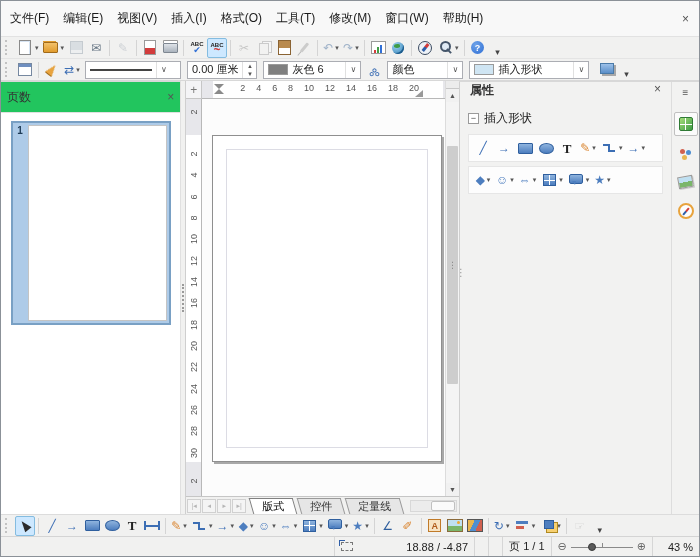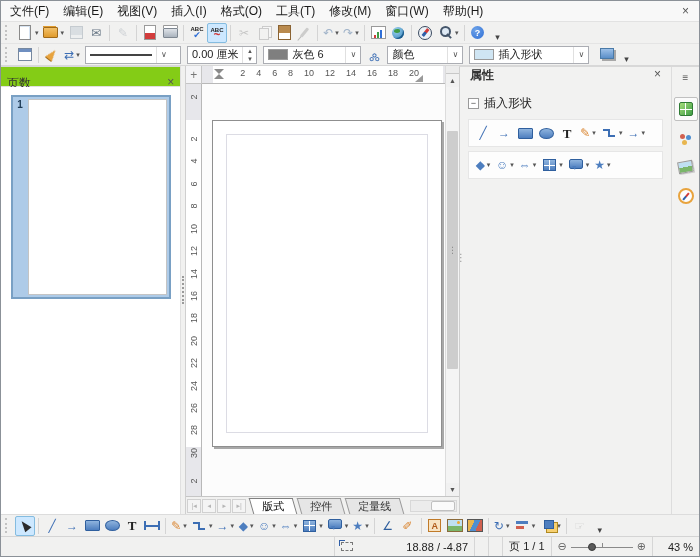--- a/index.html
+++ b/index.html
@@ -10,21 +10,21 @@
   
   .titlebar { height:22px; background:#9e5f70; display:flex; align-items:center; color:#fff; flex:0 0 auto; }
   .appicon { width:13px; height:13px; margin:0 6px 0 7px; background:#fdfdfd; border:1px solid #caa; position:relative; }
   .appicon::after { content:""; position:absolute; left:2px; top:2px; width:7px; height:7px;
      background:linear-gradient(135deg,#e8b64f 0 40%,#4f8fd0 40% 75%,#d0604f 75%); }
   .title-text { font-size:12px; letter-spacing:.2px; }
   .win-controls { margin-left:auto; display:flex; height:100%; }
   .win-btn { width:30px; height:100%; display:flex; align-items:center; justify-content:center; font-size:11px; color:#fff; }
 
   
-  .menubar { height:21px; background:#f8f8f8; border-bottom:1px solid #e2e2e2; display:flex; align-items:center; padding:0 2px; flex:0 0 auto; }
+  .menubar { height:36px; background:#f8f8f8; border-bottom:1px solid #e2e2e2; display:flex; align-items:center; padding:0 2px; flex:0 0 auto; }
   .menubar .menu-item { padding:2px 7px; font-size:12px; color:#1a1a1a; cursor:default; }
   .doc-close { margin-left:auto; margin-right:8px; color:#555; font-size:12px; }
 
   
   .toolbar { height:22px; background:#f1f1f0; display:flex; align-items:center; padding:0 2px; flex:0 0 auto; }
   .toolbar.std { border-bottom:1px solid #e4e4e4; }
   .toolbar.linefill { border-bottom:1px solid #d8d8d8; }
   .grip { width:6px; height:15px; border-left:2px dotted #c2c2c2; margin:0 4px 0 2px; }
   .tb-sep { width:1px; height:16px; background:#d4d4d4; margin:0 3px; }
   .tb-btn { height:20px; min-width:20px; padding:0 1px; display:inline-flex; align-items:center; justify-content:center; border:1px solid transparent; border-radius:2px; position:relative; }
@@ -101,21 +101,21 @@
   .swatch { width:20px; height:11px; border:1px solid #9a9a9a; margin-left:4px; }
   .spinner { height:18px; background:#fff; border:1px solid #abadb3; display:inline-flex; align-items:center; margin:0 3px; font-size:11px; }
   .spinner .val { padding:9px 4px; white-space:nowrap; }
   .spin-btns { display:flex; flex-direction:column; border-left:1px solid #e0e0e0; height:100%; }
   .spin-btns span { flex:1; width:13px; font-size:6px; color:#555; display:flex; align-items:center; justify-content:center; }
 
   
   .main { flex:1 1 auto; display:flex; min-height:0; }
 
   .pages-panel { width:180px; background:#fff; display:flex; flex-direction:column; border-top:1px solid #d8d8d8; }
-  .panel-head { height:20px; background:#84cc16; display:flex; align-items:flex-start; padding:8px 6px; border-bottom:1px solid #e0e0e0; }
+  .panel-head { height:20px; background:#22c55e; display:flex; align-items:center; padding:15px 6px; border-bottom:1px solid #e0e0e0; }
   .panel-head .ptitle { font-size:12px; color:#333; }
   .panel-head .pclose { margin-left:auto; color:#555; font-size:12px; }
   .pages-body { flex:1; position:relative; background:#fff; }
   .thumb { position:absolute; left:10px; top:8px; width:160px; height:204px; background:#aecbe8; border:2px solid #79a0c4; }
   .thumb-page { position:absolute; left:15px; top:2px; right:2px; bottom:2px; background:#fff; border:1px solid #c4c4c4; }
   .thumb-num { position:absolute; left:1px; top:2px; width:12px; text-align:center; font-size:10px; font-weight:700; color:#1d3a55; }
 
   .splitter { width:6px; background:#f1f1f0; border-left:1px solid #e0e0e0; border-right:1px solid #cfcfcf; position:relative; }
   .splitter::after { content:""; position:absolute; left:1px; top:50%; margin-top:-14px; width:2px; height:28px; border-left:2px dotted #9a9a9a; }
 

